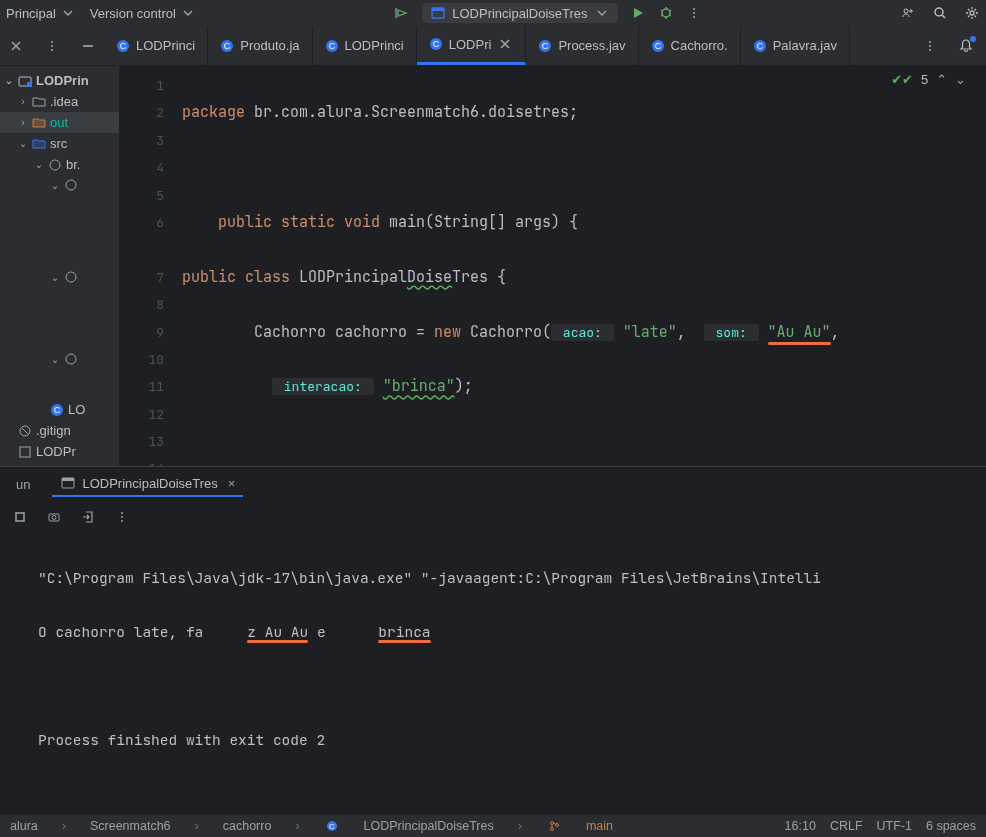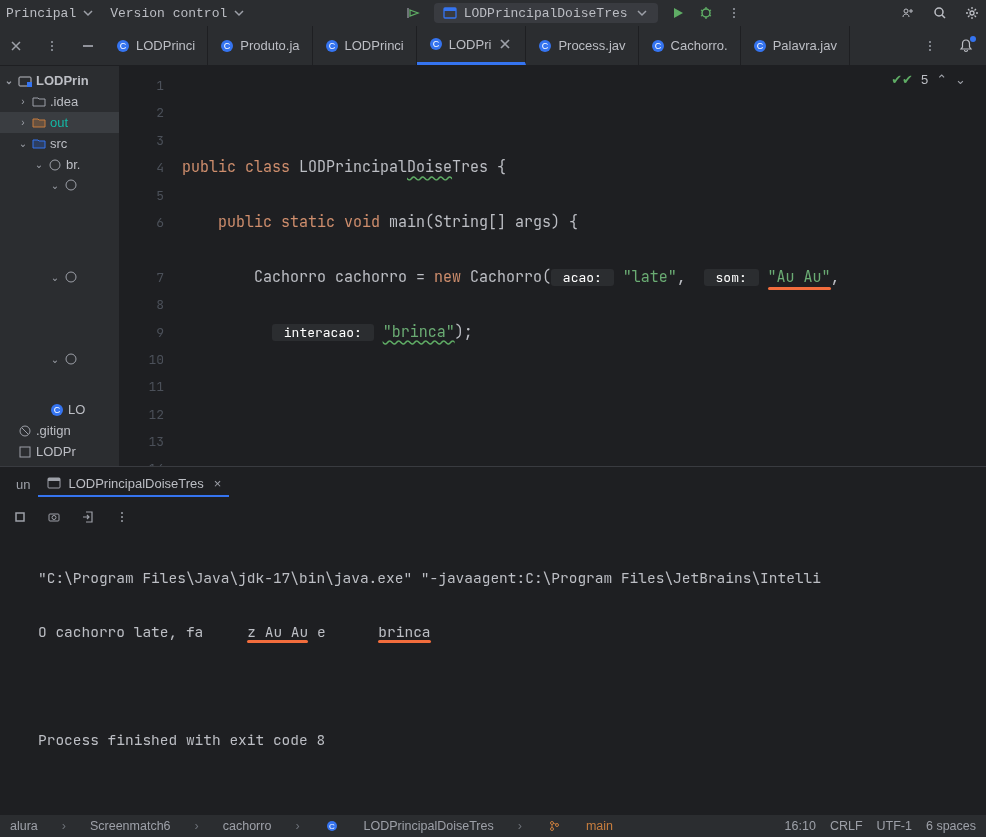--- a/index.html
+++ b/index.html
@@ -18,21 +18,20 @@
 
 .top-toolbar {
   height: 26px;
   background: #2b2d30;
   display: flex;
   align-items: center;
   padding: 0 6px;
   gap: 8px;
   color: #bcbec4;
   flex-shrink: 0;
-  font-family: Liberation Mono, monospace;
 }
 .top-toolbar .left { display: flex; gap: 14px; align-items: center; }
 .top-toolbar .center { flex: 1; display: flex; justify-content: center; align-items: center; gap: 12px; }
 .top-toolbar .right { display: flex; gap: 16px; align-items: center; }
 .dropdown { display: flex; align-items: center; gap: 4px; cursor: pointer; }
 .icon-svg { width: 16px; height: 16px; display: inline-flex; align-items: center; justify-content: center; }
 .run-config { display: flex; align-items: center; gap: 6px; background: #393b40; padding: 2px 8px; border-radius: 4px; }
 .play-icon svg { fill: #5fad65; }
 .debug-icon svg { fill: #5fad65; }
 
@@ -98,31 +97,31 @@
 }
 .gutter-line { height: 27.4px; line-height: 27.4px; padding-right: 18px; position: relative; }
 
 .code {
   flex: 1; font-family: "JetBrains Mono", Consolas, monospace; font-size: 15px;
   line-height: 27.4px; padding-top: 6px; white-space: pre; color: #bcbec4;
   position: relative; overflow: hidden;
 }
 .kw { color: #cf8e6d; }
 .str { color: #6aab73; }
-.ann { color: #ffffff; background: #2b2d30; padding: 0 4px; border-radius: 3px; font-size: 13px; }
+.ann { color: #5eead4; background: #2b2d30; padding: 0 4px; border-radius: 3px; font-size: 13px; }
 .wavy-green { text-decoration: underline wavy #5fad65; text-underline-offset: 3px; }
 .underline-orange { position: relative; }
 .underline-orange::after {
   content: ""; position: absolute; left: 0; right: 0; bottom: -3px; height: 3px;
   background: #f26d3d; border-radius: 2px;
 }
 
 
 .run-panel { background: #1e1f22; border-top: 1px solid #393b40; display: flex; flex-direction: column; flex-shrink: 0; }
-.run-tabs { display: flex; align-items: center; height: 34px; padding: 0 8px; }
+.run-tabs { display: flex; align-items: center; height: 34px; padding: 0 8px; gap: 14px; }
 .run-tab { display: flex; align-items: center; gap: 6px; padding: 4px 8px; font-size: 13px; cursor: pointer; }
 .run-tab.plain { color: #9da0a8; }
 .run-tab.active { border-bottom: 2px solid #3574f0; }
 .run-tab .close { color: #9da0a8; margin-left: 4px; }
 .run-toolbar { display: flex; align-items: center; gap: 18px; padding: 4px 12px; height: 32px; }
 .run-output {
   font-family: "JetBrains Mono", Consolas, monospace; font-size: 14.5px;
   padding: 4px 16px 8px 38px; line-height: 27px; color: #bcbec4; white-space: pre;
 }
 .out-underline { position: relative; margin-left: 44px; }
@@ -469,23 +468,24 @@
         <div class="gutter-line">8</div>
         <div class="gutter-line">9</div>
         <div class="gutter-line">10</div>
         <div class="gutter-line">11</div>
         <div class="gutter-line">12</div>
         <div class="gutter-line">13</div>
         <div class="gutter-line">14</div>
 
       </div>
       <div class="code">
+<div><span class="kw">package</span><span> br.com.alura.Screenmatch6.doisetres;</span></div>
 <div> </div>
+<div>    <span class="kw">public static void</span><span> main</span><span>(String[] args) {</span></div>
 <div><span class="kw">public class</span><span> LODPrincipal</span><span class="wavy-green">Doise</span><span>Tres {</span></div>
-<div>    <span class="kw">public static void</span><span> main</span><span>(String[] args) {</span></div>
 <div>        <span>Cachorro cachorro = </span><span class="kw">new</span><span> Cachorro(</span><span class="ann"> acao: </span> <span class="str">"late"</span><span>,</span>  <span class="ann"> som: </span> <span class="str underline-orange">"Au Au"</span><span>,</span></div>
 <div>          <span class="ann"> interacao: </span> <span class="str wavy-green">"brinca"</span><span>);</span></div>
 
 
 
 
 
 
 
 
@@ -535,21 +535,21 @@
           <circle cx="7" cy="3" r="1" fill="#9da0a8"></circle>
           <circle cx="7" cy="7" r="1" fill="#9da0a8"></circle>
           <circle cx="7" cy="11" r="1" fill="#9da0a8"></circle>
         </svg>
       </span>
   </div>
   <div class="run-output">
 <div>"C:\Program Files\Java\jdk-17\bin\java.exe" "-javaagent:C:\Program Files\JetBrains\Intelli</div>
 <div><span>O cachorro late, fa</span><span class="out-underline">z Au Au</span><span> e </span><span class="out-underline">brinca</span></div>
 <div> </div>
-<div>Process finished with exit code 8</div>
+<div>Process finished with exit code 2</div>
   </div>
 </div>
 
 <div class="status-bar">
   <div class="crumbs">
     <span>alura</span>
     <span class="crumb-sep">›</span>
     <span>Screenmatch6</span>
     <span class="crumb-sep">›</span>
     <span>cachorro</span>

